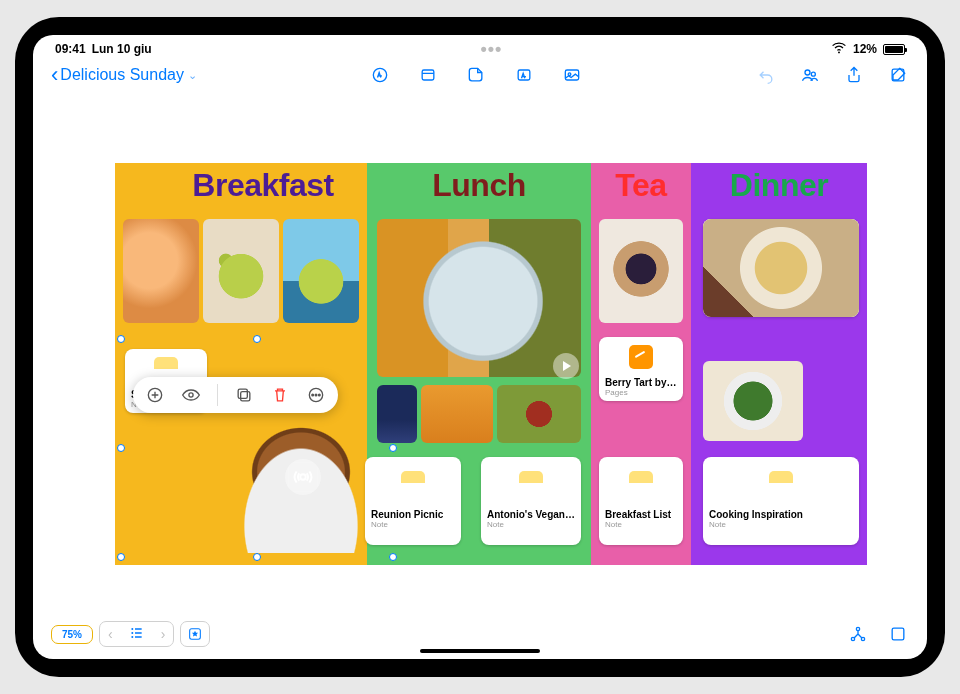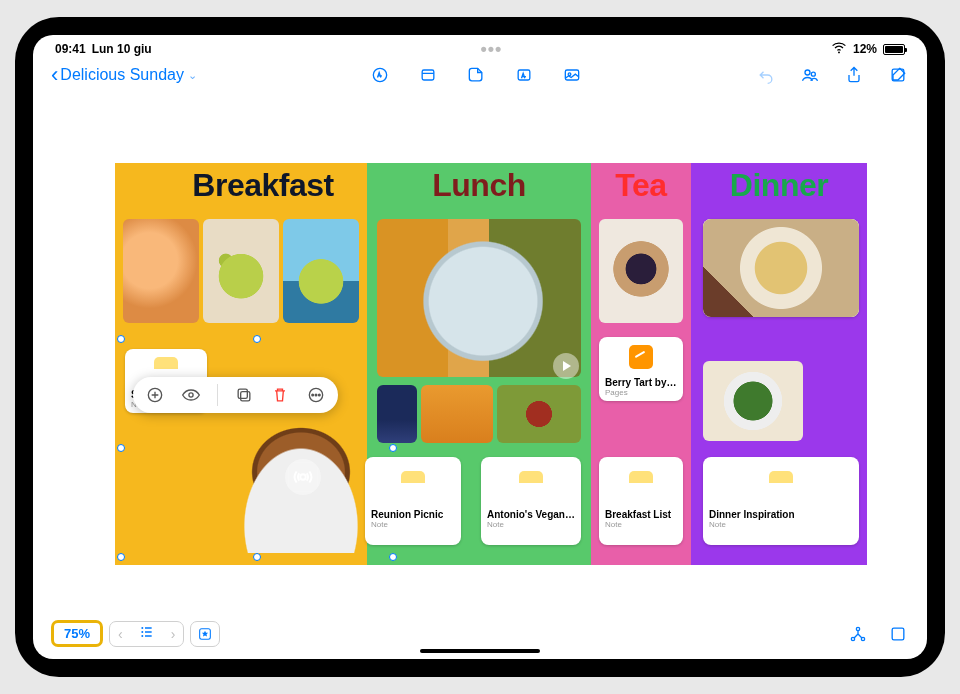--- a/index.html
+++ b/index.html
@@ -22,21 +22,21 @@
   .ico{width:22px;height:22px;display:flex;align-items:center;justify-content:center;color:#007aff;}
   .ico svg{width:20px;height:20px;stroke:#007aff;fill:none;stroke-width:1.6;}
   .canvas{position:absolute;inset:60px 0 48px;overflow:hidden;}
   .board{position:absolute;left:82px;top:68px;width:768px;height:402px;display:flex;}
   .col{position:relative;height:100%;}
   .col-yellow{background:#f6b81e;width:252px;}
   .col-green{background:#58c96b;width:224px;}
   .col-pink{background:#e85fa9;width:100px;}
   .col-purple{background:#9b38eb;width:176px;}
   .heading{font-size:32px;font-weight:600;text-align:center;padding-top:4px;letter-spacing:-0.5px;}
-  .h-orange{color:#0f172a;padding-left:44px;}
+  .h-orange{color:#4c1d95;padding-left:44px;}
   .h-blue{color:#7f1d1d;}
   .h-red{color:#ff2d2d;}
   .h-green{color:#18a84c;}
   .strip{display:flex;gap:4px;position:absolute;}
   .thumb{border-radius:6px;}
   .notecard{background:#fff;border-radius:8px;box-shadow:0 1px 3px rgba(0,0,0,.2);position:absolute;padding-bottom:4px;}
   .notecard .icarea{height:40px;display:flex;align-items:center;justify-content:center;}
   .notecard .icarea .ny{width:24px;height:24px;border-radius:5px;background:linear-gradient(#ffe17a 48%,#fff 48%);}
   .notecard .icarea .pg{width:24px;height:24px;border-radius:5px;background:#ff9500;display:flex;align-items:center;justify-content:center;}
   .notecard .icarea .pg::after{content:"";width:11px;height:2px;background:#fff;border-radius:2px;transform:rotate(-30deg) translateY(-3px);}
@@ -54,21 +54,21 @@
   .ctx .ci{width:20px;height:20px;display:flex;align-items:center;justify-content:center;}
   .ctx svg{stroke:#555;fill:none;stroke-width:1.6;}
   .ctx .del svg{stroke:#ff3b30;}
   .pancake{position:absolute;}
   .badge{position:absolute;width:36px;height:36px;border-radius:50%;background:rgba(255,255,255,.4);display:flex;align-items:center;justify-content:center;backdrop-filter:blur(2px);}
   .badge svg{stroke:#fff;fill:none;stroke-width:2;}
   .play{position:absolute;width:26px;height:26px;border-radius:50%;background:rgba(255,255,255,.45);display:flex;align-items:center;justify-content:center;}
   .play::after{content:"";border-left:8px solid #fff;border-top:5px solid transparent;border-bottom:5px solid transparent;margin-left:2px;}
   .bottombar{position:absolute;bottom:12px;left:18px;right:18px;display:flex;justify-content:space-between;align-items:center;}
   .bb-left{display:flex;align-items:center;gap:6px;}
-  .zoompill{border:3px solid #eab308;border-radius:7px;padding:3px 10px;font-size:13px;font-weight:600;color:#007aff;}
+  .zoompill{border:1px solid #eab308;border-radius:7px;padding:3px 10px;font-size:10px;font-weight:600;color:#007aff;}
   .navpill{border:1px solid #d0d0d0;border-radius:7px;display:flex;align-items:center;height:26px;}
   .navpill span{padding:0 8px;color:#bfbfbf;font-size:14px;}
   .navpill .mid{color:#007aff;}
   .favpill{border:1px solid #d0d0d0;border-radius:7px;width:30px;height:26px;display:flex;align-items:center;justify-content:center;color:#007aff;}
   .bb-right{display:flex;gap:18px;}
   .home{position:absolute;bottom:6px;left:50%;transform:translateX(-50%);width:120px;height:4px;background:#000;border-radius:3px;}
   
   .melon{background:radial-gradient(circle at 35% 40%,#f9b87a 0 35%,#dd8b44 60%),#eee;}
   .sprouts{background:radial-gradient(circle at 50% 55%,#b9cf4a 0 32%,transparent 33%),radial-gradient(circle at 30% 40%,#a7bf3a 0 8%,transparent 9%),#e8dcc5;}
   .grapes{background:radial-gradient(circle at 50% 60%,#b9d24a 0 30%,transparent 31%),linear-gradient(#7ec9e8 60%,#2f7aa2 60%);}
@@ -261,21 +261,21 @@
       </div>
 
       <div class="linkcard" style="left:588px;top:56px;width:156px;">
         <div class="img pasta"></div>
       </div>
       <div class="thumb salad" style="position:absolute;left:588px;top:198px;width:100px;height:80px;border-radius:6px;"></div>
       <div class="notecard" style="left:588px;top:294px;width:156px;height:88px;">
         <div class="icarea" style="height:52px;">
               <div class="ny"></div>
             </div>
-        <div class="ttl">Dinner Inspiration</div>
+        <div class="ttl">Cooking Inspiration</div>
         <div class="sub">Note</div>
       </div>
     </div>
 
     <div class="ctx" style="left:100px;top:282px;">
       <span class="ci">
             <svg viewBox="0 0 24 24" width="20" height="20">
               <circle cx="12" cy="12" r="8"></circle>
               <path d="M12 8v8M8 12h8"></path>
             </svg>

